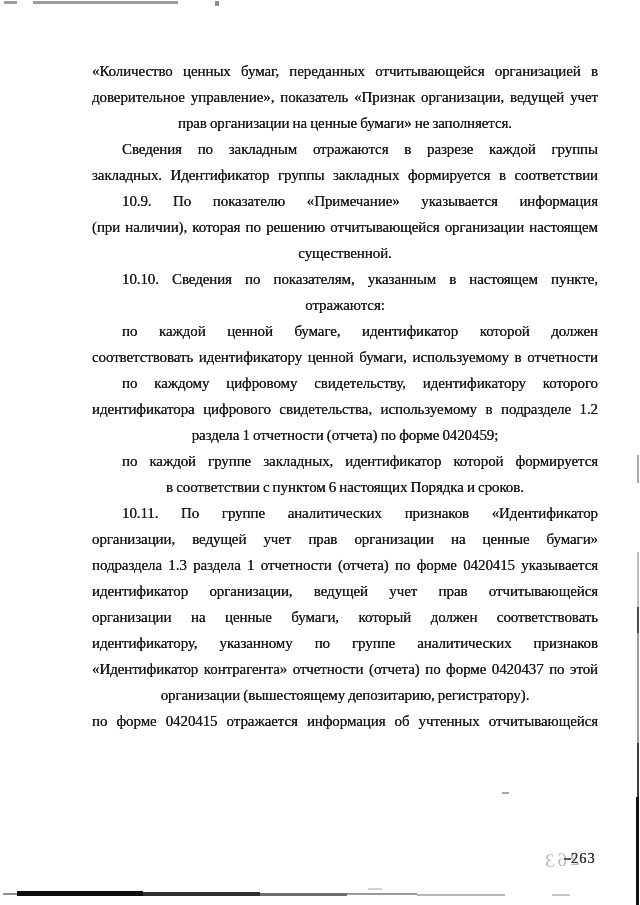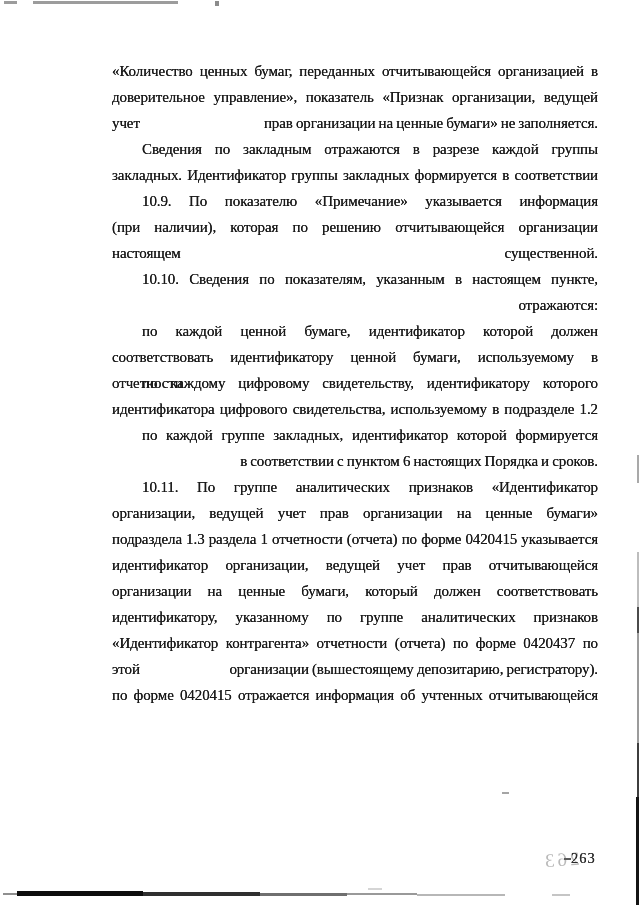--- a/index.html
+++ b/index.html
@@ -25,23 +25,22 @@
     line-height: 26px;
     font-size: 15px;
     letter-spacing: -0.1px;
     word-spacing: -0.5px;
     white-space: normal;
     text-shadow: 0 0 0.45px currentColor; 
   }
   .jl {
     text-align: justify;
     text-align-last: justify;
-    margin-left: 20px;
   }
-  .end { text-align: right; }
+  .end { text-align: center; }
   .indent { text-indent: 30px; }
 
   
   .art { position: absolute; }
 
   
   .pagenum {
     position: absolute;
     left: 571px; top: 850px;
     font-size: 14.5px;
@@ -82,20 +81,21 @@
     <div class="line jl">закладных. Идентификатор группы закладных формируется в соответствии</div>
     <div class="line jl indent">10.9. По показателю «Примечание» указывается информация</div>
     <div class="line jl">(при наличии), которая по решению отчитывающейся организации настоящем</div>
     <div class="line end">существенной.</div>
     <div class="line jl indent">10.10. Сведения по показателям, указанным в настоящем пункте,</div>
     <div class="line end">отражаются:</div>
     <div class="line jl indent">по каждой ценной бумаге, идентификатор которой должен</div>
     <div class="line jl">соответствовать идентификатору ценной бумаги, используемому в отчетности</div>
     <div class="line jl indent">по каждому цифровому свидетельству, идентификатору которого</div>
     <div class="line jl">идентификатора цифрового свидетельства, используемому в подразделе 1.2</div>
+    <div class="line end">раздела 1 отчетности (отчета) по форме 0420459;</div>
     <div class="line jl indent">по каждой группе закладных, идентификатор которой формируется</div>
     <div class="line end">в соответствии с пунктом 6 настоящих Порядка и сроков.</div>
     <div class="line jl indent">10.11. По группе аналитических признаков «Идентификатор</div>
     <div class="line jl">организации, ведущей учет прав организации на ценные бумаги»</div>
     <div class="line jl">подраздела 1.3 раздела 1 отчетности (отчета) по форме 0420415 указывается</div>
     <div class="line jl">идентификатор организации, ведущей учет прав отчитывающейся</div>
     <div class="line jl">организации на ценные бумаги, который должен соответствовать</div>
     <div class="line jl">идентификатору, указанному по группе аналитических признаков</div>
     <div class="line jl">«Идентификатор контрагента» отчетности (отчета) по форме 0420437 по этой</div>
     <div class="line end">организации (вышестоящему депозитарию, регистратору).</div>

